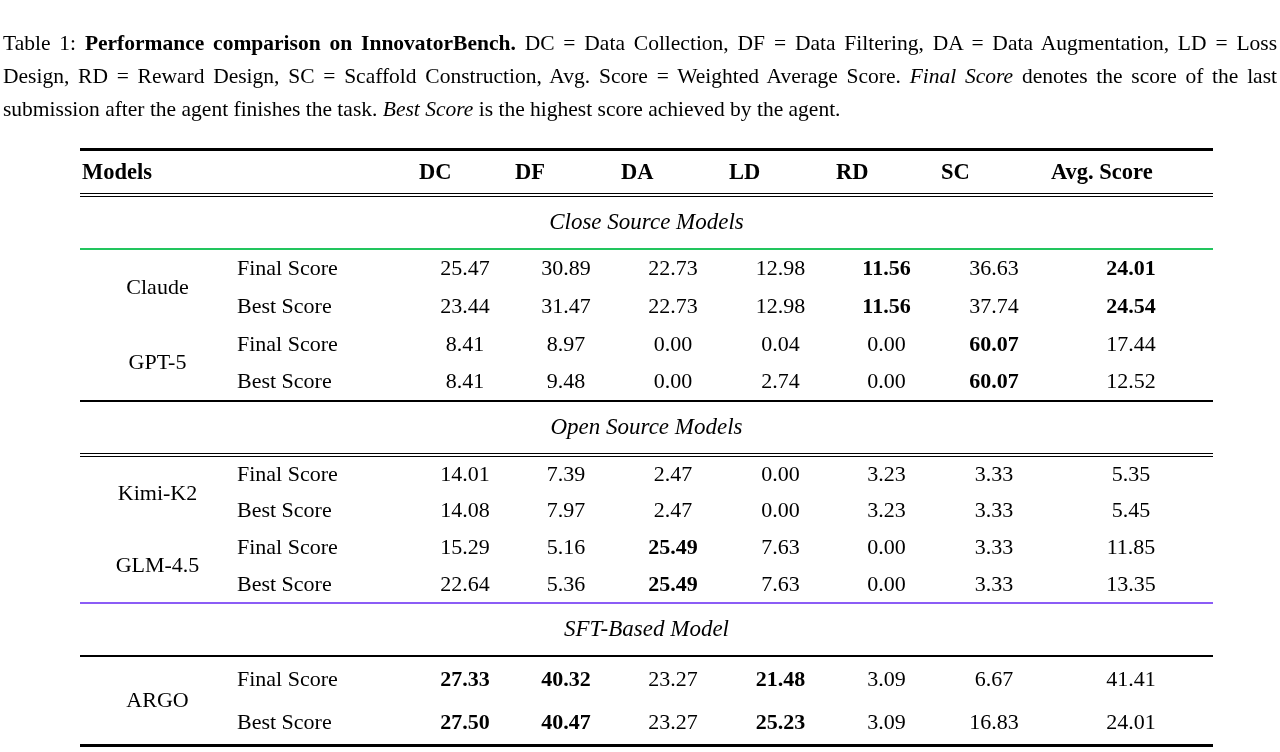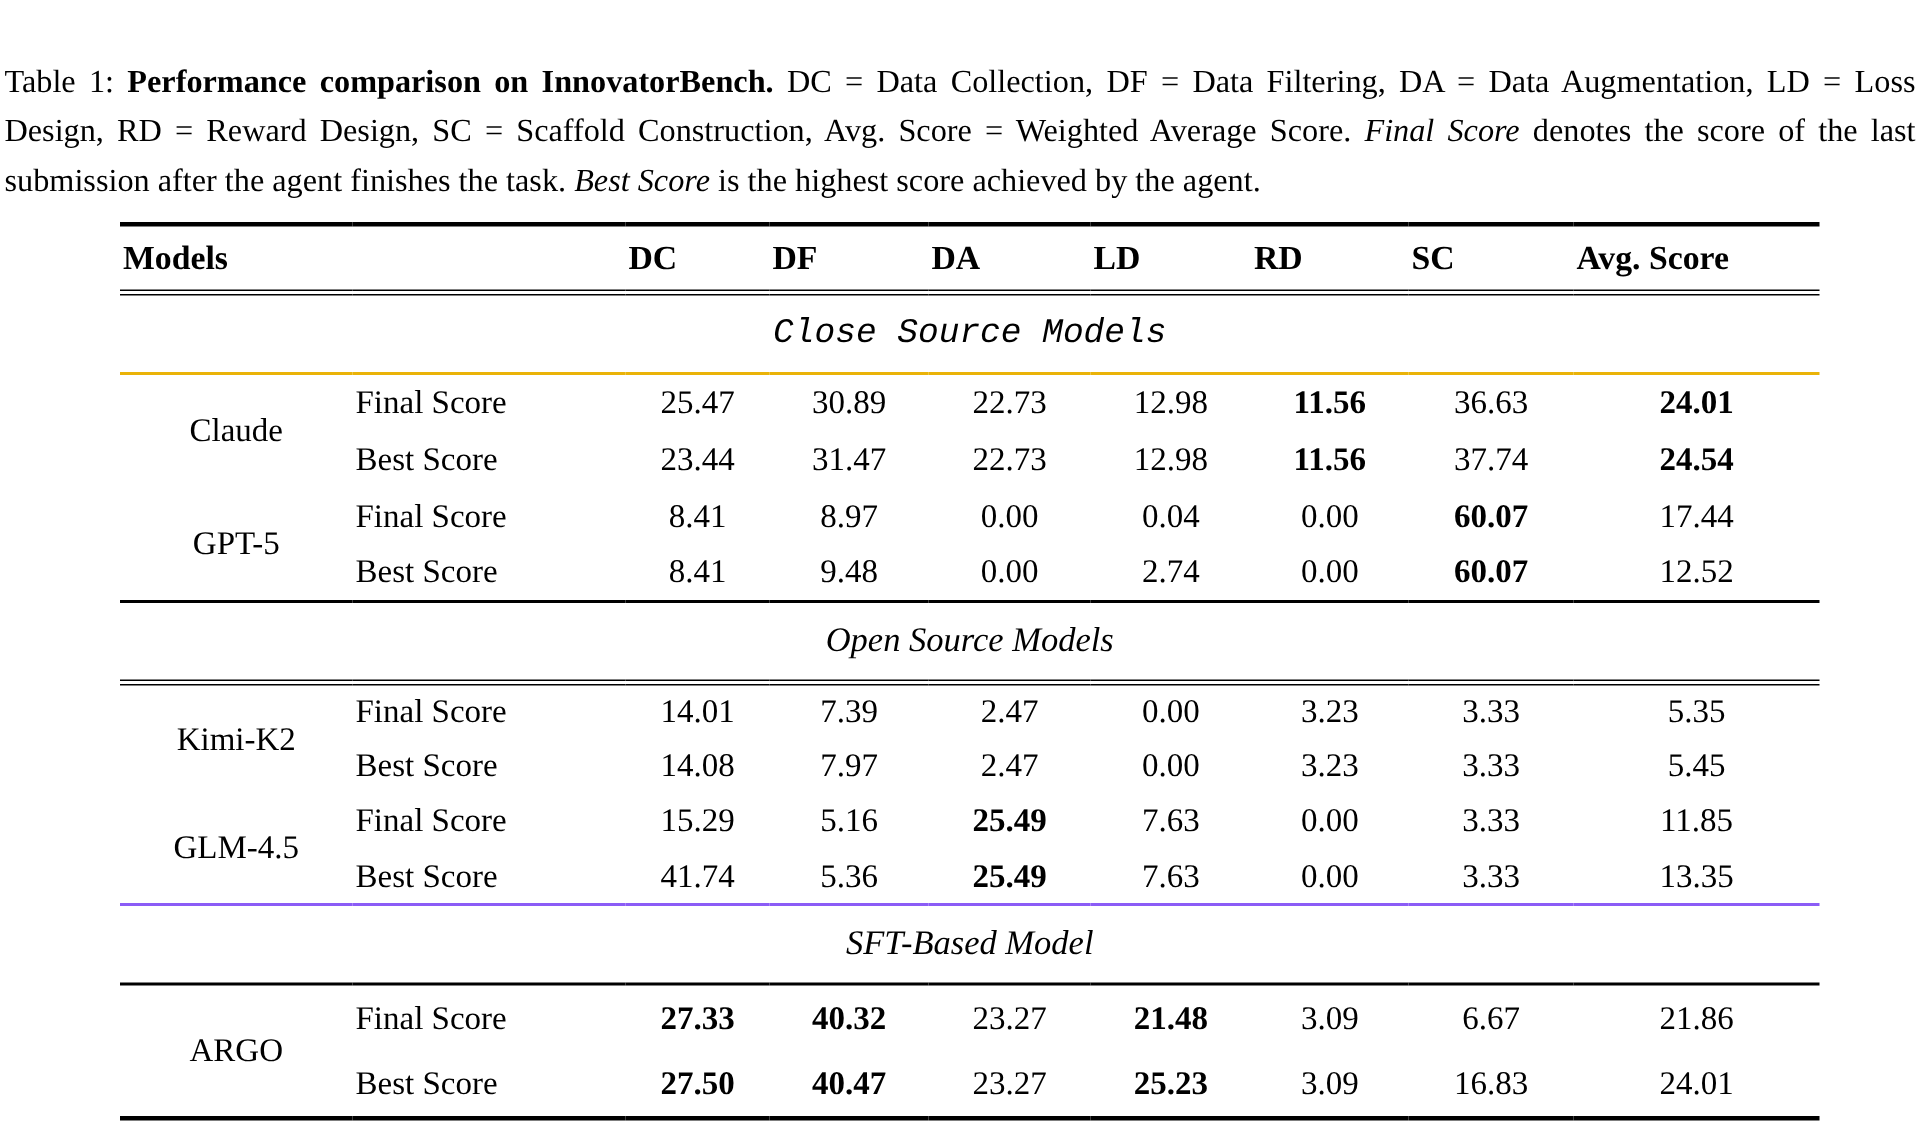--- a/index.html
+++ b/index.html
@@ -7,21 +7,21 @@
     padding: 0;
     width: 1280px;
     height: 752px;
     background: #ffffff;
     color: #000000;
     font-family: "Liberation Serif", serif;
     overflow: hidden;
   }
   .caption {
     position: absolute;
-    top: 16px;
+    top: 5px;
     left: 3px;
     width: 1274px;
     font-size: 21.5px;
     line-height: 33px;
     text-align: justify;
   }
   .caption .b { font-weight: bold; }
   .caption .i { font-style: italic; }
 
   .score-table {
@@ -45,21 +45,21 @@
     text-align: left;
     border-bottom: 4px double #000000;
   }
   .header-row th.first { text-align: left; }
   .section-row td {
     font-style: italic;
     font-size: 23px;
     text-align: center;
     height: 51px;
   }
-  .section-row.sec-0 td { border-bottom: 2px solid #eab308; font-family: Liberation Mono, monospace; }
+  .section-row.sec-0 td { border-bottom: 2px solid #22c55e; }
   .section-row.sec-1 td { border-top: 2px solid #000000; border-bottom: 4px double #000000; }
   .section-row.sec-2 td { border-top: 2px solid #8b5cf6; border-bottom: 2px solid #000000; }
   .data-row { height: 38px; }
   .data-row.s1 { height: 37px; }
   .data-row.s2 { height: 45px; }
   .model-cell { text-align: center; vertical-align: middle; }
   .label-cell { text-align: left; }
   .value-cell { text-align: center; }
   .bold { font-weight: bold; margin-top: 16px; }
 </style>
@@ -171,41 +171,41 @@
         <td class="value-cell">15.29</td>
         <td class="value-cell">5.16</td>
         <td class="value-cell bold">25.49</td>
         <td class="value-cell">7.63</td>
         <td class="value-cell">0.00</td>
         <td class="value-cell">3.33</td>
         <td class="value-cell">11.85</td>
       </tr>
       <tr class="data-row s1">
         <td class="label-cell">Best Score</td>
-        <td class="value-cell">41.74</td>
+        <td class="value-cell">22.64</td>
         <td class="value-cell">5.36</td>
         <td class="value-cell bold">25.49</td>
         <td class="value-cell">7.63</td>
         <td class="value-cell">0.00</td>
         <td class="value-cell">3.33</td>
         <td class="value-cell">13.35</td>
       </tr>
       <tr class="section-row sec-2">
         <td colspan="9">SFT-Based Model</td>
       </tr>
       <tr class="data-row s2">
         <td rowspan="2" class="model-cell">ARGO</td>
         <td class="label-cell">Final Score</td>
         <td class="value-cell bold">27.33</td>
         <td class="value-cell bold">40.32</td>
         <td class="value-cell">23.27</td>
         <td class="value-cell bold">21.48</td>
         <td class="value-cell">3.09</td>
         <td class="value-cell">6.67</td>
-        <td class="value-cell">21.86</td>
+        <td class="value-cell">41.41</td>
       </tr>
       <tr class="data-row s2">
         <td class="label-cell">Best Score</td>
         <td class="value-cell bold">27.50</td>
         <td class="value-cell bold">40.47</td>
         <td class="value-cell">23.27</td>
         <td class="value-cell bold">25.23</td>
         <td class="value-cell">3.09</td>
         <td class="value-cell">16.83</td>
         <td class="value-cell">24.01</td>

